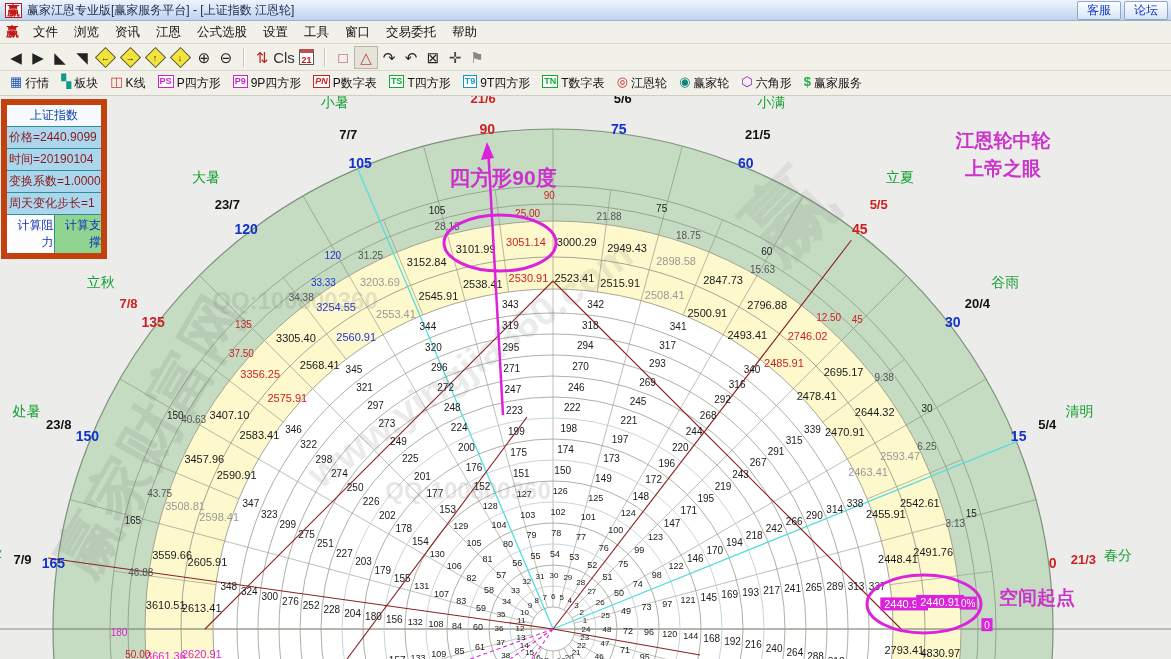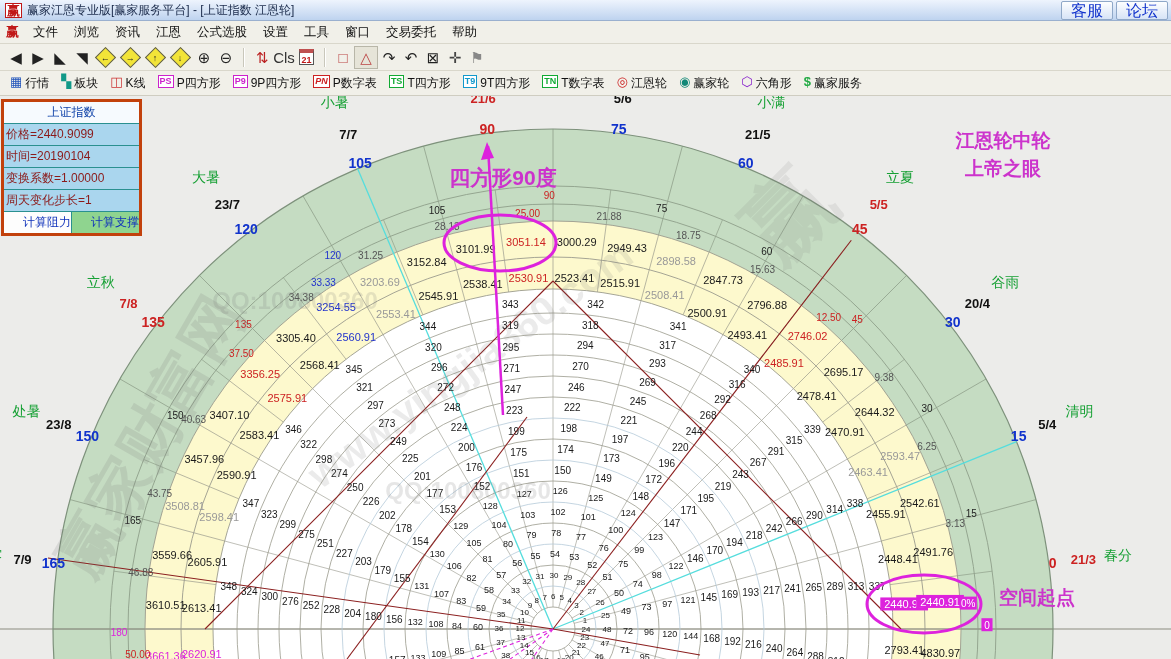--- a/index.html
+++ b/index.html
@@ -3,21 +3,21 @@
 <meta charset="utf-8">
 <style>
   html,body{margin:0;padding:0}
   body{width:1171px;height:659px;overflow:hidden;position:relative;background:#ececea;
        font-family:"Liberation Sans","DejaVu Sans",sans-serif;-webkit-font-smoothing:antialiased}
   .titlebar{height:21px;background:linear-gradient(#eef4fd,#bed3ef);border-bottom:1px solid #9ab0cf;
             display:flex;align-items:center;font-size:12px;color:#1a2a4a;padding:0 3px;box-sizing:border-box}
   .titlebar .logo{color:#c01818;font-weight:bold;margin:0 5px 0 2px;font-size:13px;background:#fff;
                   padding:0 1px;border:1px solid #c01818;line-height:13px}
   .titlebar .tspacer{flex:1}
-  .tb-btn{margin-left:3px;padding:0 9px;font-size:16px;color:#1133cc;line-height:17px;
+  .tb-btn{margin-left:3px;padding:0 9px;font-size:12px;color:#1133cc;line-height:17px;
           background:linear-gradient(#fdfeff,#d7e4f6);border:1px solid #8fa8c8;border-radius:2px;cursor:default}
   .menubar{height:23px;background:#f1f0e9;border-bottom:1px solid #d9d7cb;display:flex;align-items:center;
            font-size:12.5px;color:#111;padding-left:3px;box-sizing:border-box}
   .menubar .logo{color:#c01818;font-weight:bold;font-size:13px;margin:0 6px 0 3px}
   .menu-item{padding:14px 8px;cursor:default}
   .toolbar1{height:27px;background:#f1f0e9;border-bottom:1px solid #d9d7cb;display:flex;align-items:center;
             padding-left:5px;box-sizing:border-box}
   .t1{min-width:22px;text-align:center;font-size:15px;color:#222;line-height:21px;cursor:default}
   .t1.txt{font-size:15px;color:#333}
   .t1.sel{border:1px solid #b8b6a8;background:#e6e4d8}
@@ -33,22 +33,22 @@
   .tb2-ic{margin-right:3px;font-size:13px;line-height:13px}
   .ic-grid::before{content:"▦";color:#2255bb}
   .ic-blocks::before{content:"▚";color:#119988}
   .ic-kline::before{content:"◫";color:#cc3333}
   .ic-wheel-red::before{content:"◎";color:#cc2222;font-weight:bold}
   .ic-wheel-teal::before{content:"◉";color:#118877}
   .ic-hexagon::before{content:"⬡";color:#8822cc}
   .ic-dollar::before{content:"$";color:#22aa44;font-weight:bold}
   .badge{font-size:9px;font-weight:bold;border:1px solid currentColor;padding:0 1px;margin-right:3px;
          background:#fff;line-height:11px}
-  .panel{position:absolute;left:1px;top:99px;width:141px;z-index:5;font-size:12px;
-         border:3px solid #c2410c;background:#aad6ee;box-sizing:border-box}
+  .panel{position:absolute;left:1px;top:99px;width:106px;z-index:5;font-size:12px;
+         border:6px solid #c2410c;background:#aad6ee;box-sizing:border-box}
   .phead{background:#f6fafe;color:#1144aa;text-align:center;padding:2px 0;border-bottom:1px solid #2a9090}
   .prow{color:#8b1a1a;padding:2px 2px;border-bottom:1px solid #2a9090;white-space:nowrap;overflow:hidden}
   .pbtns{display:flex}
   .pbtn{flex:1;text-align:right;color:#1133bb;padding:2px 0;background:#fdfdfd;cursor:default}
   .pbtn.green{background:#8fd48f;border-left:1px solid #2a9090}
   #wheel{position:absolute;left:0;top:96px;z-index:1}
 </style>
 </head>
 <body>
 

